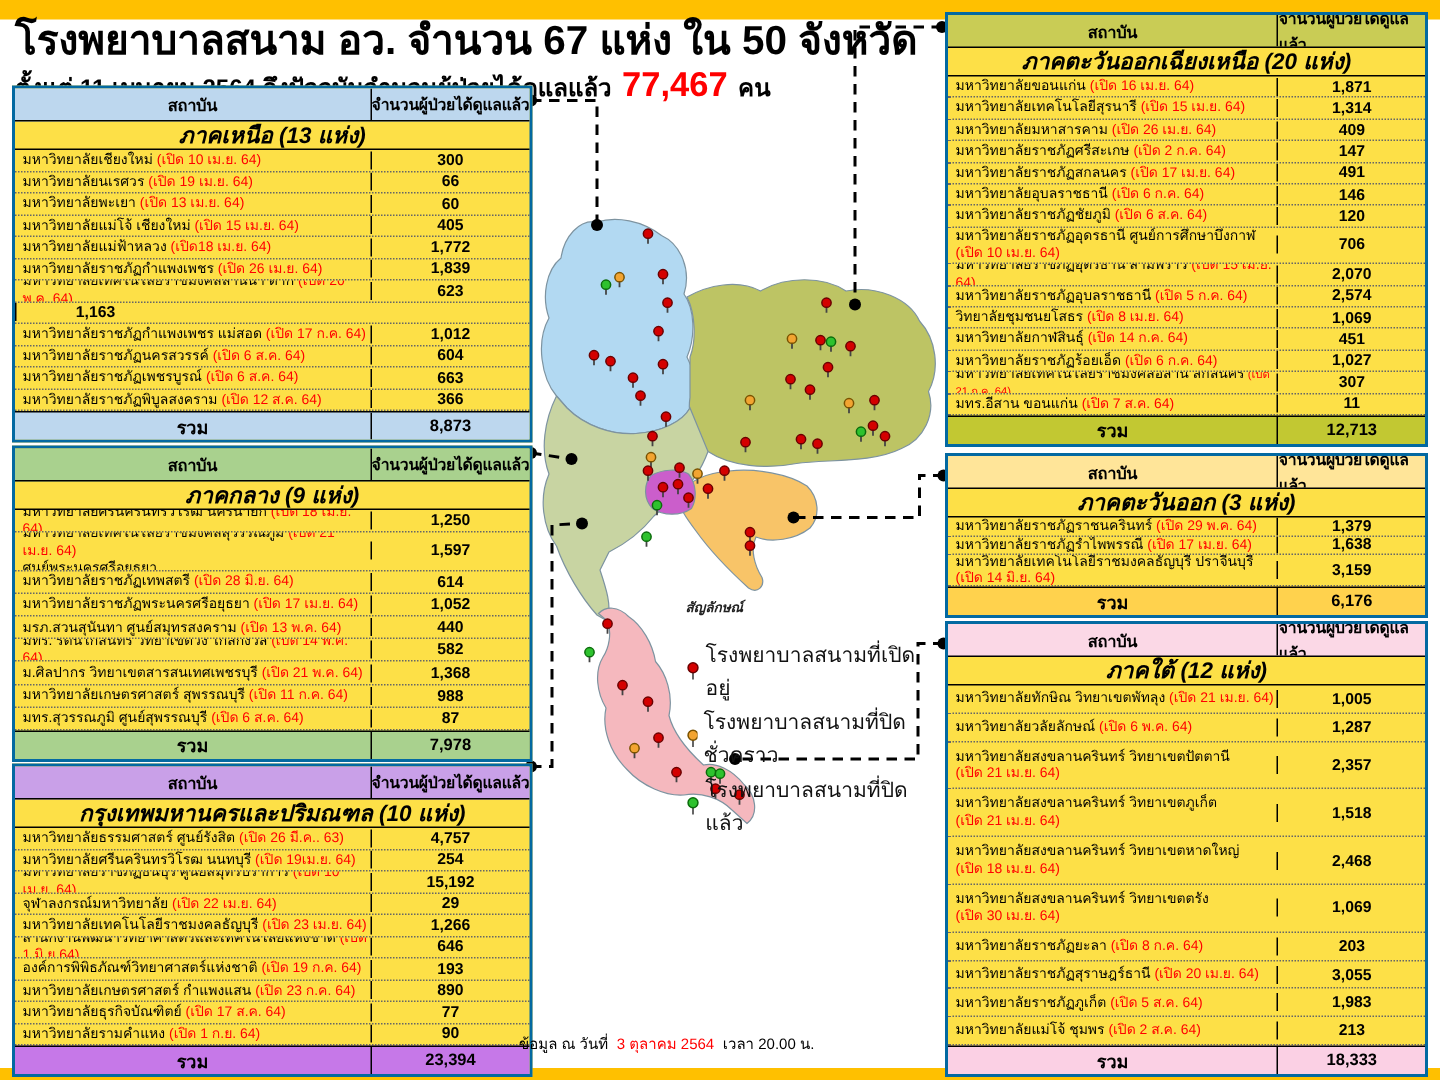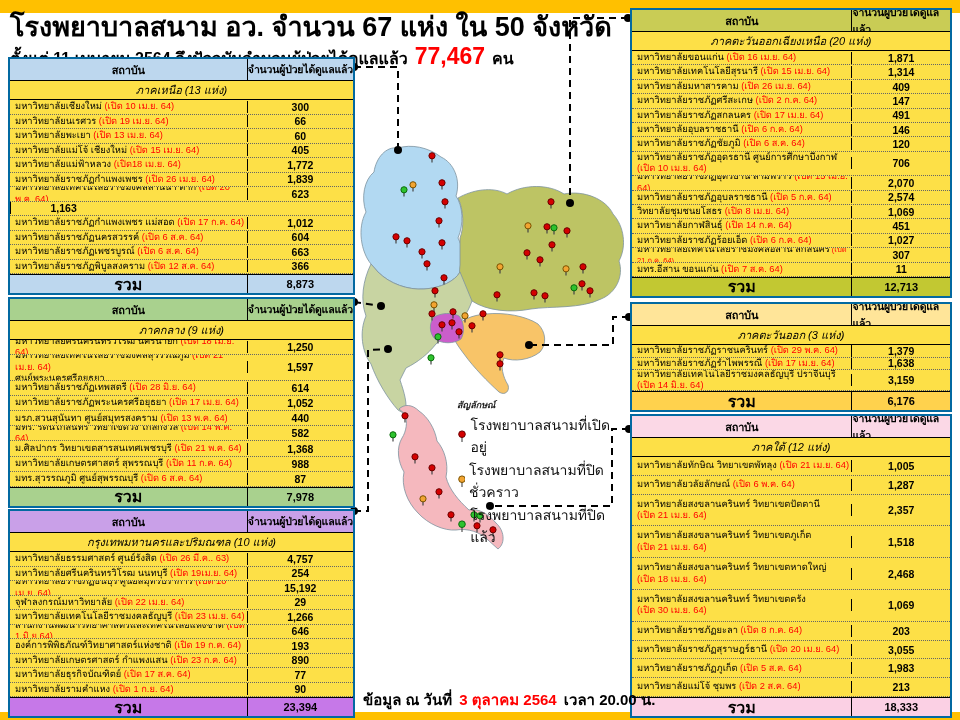--- a/index.html
+++ b/index.html
@@ -21,45 +21,45 @@
   #table-bangkok  {left:8px;  top:509px;width:347px;height:209px}
   #table-northeast{left:630px;top:8px;  width:322px;height:290px}
   #table-east     {left:630px;top:302px;width:322px;height:110px}
   #table-south    {left:630px;top:414px;width:322px;height:304px}
 
   .trow{display:flex;min-height:0;overflow:hidden}
   .thead{flex:0 0 21px;background:var(--hdr);border-bottom:1.6px solid #000}
   .hcell{display:flex;align-items:center;justify-content:center;font-weight:bold;
          font-size:11px;letter-spacing:-.2px;padding:0!important}
   .section{flex:0 0 18px;border-bottom:1.4px solid #000;align-items:center;justify-content:center;
-           font-weight:normal;font-style:italic;font-size:11px}
+           font-weight:bold;font-style:italic;font-size:15px}
   .drow{flex:15 1 0;border-bottom:1px dotted #666;align-items:center}
   .drow.tall{flex:26 1 0}
   .total{flex:0 0 18px;background:var(--tot);border-top:1.4px solid #000;font-weight:bold}
   .cell{box-sizing:border-box;min-width:0}
   .name-cell{flex:1 1 69%;padding:1px 2px 1px 5px;display:flex;align-items:center}
   .ntext{font-size:9.3px;line-height:1.22;color:#000}
   .idate{color:#FF0000}
   .idate.sm{font-size:7.5px}
   .val-cell{flex:0 0 31%;border-left:1.6px solid #000;display:flex;align-items:center;
             justify-content:center;font-size:10.5px;font-weight:bold;color:#000}
-  .total .name-cell{justify-content:center;padding:0;font-size:16px}
+  .total .name-cell{justify-content:center;padding:0;font-size:12px}
   .total .val-cell{font-size:11px}
 
   #map-svg{position:absolute;left:0;top:0;pointer-events:none}
   .region{stroke:#7d93a0;stroke-width:.8}
   .conn{fill:none;stroke:#000;stroke-width:2;stroke-dasharray:7 5}
   .conn-dot{fill:#000}
 
   #map-legend{position:absolute;left:457px;top:398px;width:160px}
-  #legend-title{font-size:9px;font-weight:bold;font-style:italic;color:#222;margin-bottom:2px}
+  #legend-title{font-size:9px;font-weight:bold;font-style:italic;color:#222;margin-bottom:13px}
   .legend-item{display:flex;align-items:center;gap:4px;margin-top:1px}
   .legend-label{font-size:14px;color:#111}
 
-  #footer{position:absolute;left:363px;top:688px;font-size:15px;font-weight:bold;color:#000;white-space:nowrap}
+  #footer{position:absolute;left:346px;top:688px;font-size:10px;font-weight:normal;color:#000;white-space:nowrap}
   #footer .red{color:#FF0000;padding:0 3px}
 </style>
 </head>
 <body>
 
 <div class="band" id="band-top"></div>
 <div class="band" id="band-bottom"></div>
 
 <div id="titlebox">
   <div id="title-line1">โรงพยาบาลสนาม อว.  จำนวน 67 แห่ง ใน 50 จังหวัด</div>

